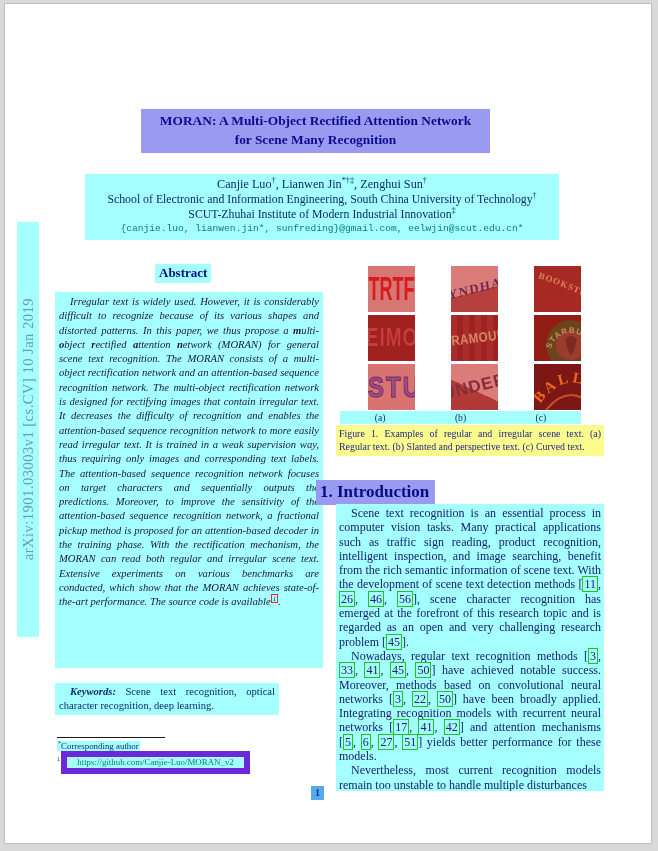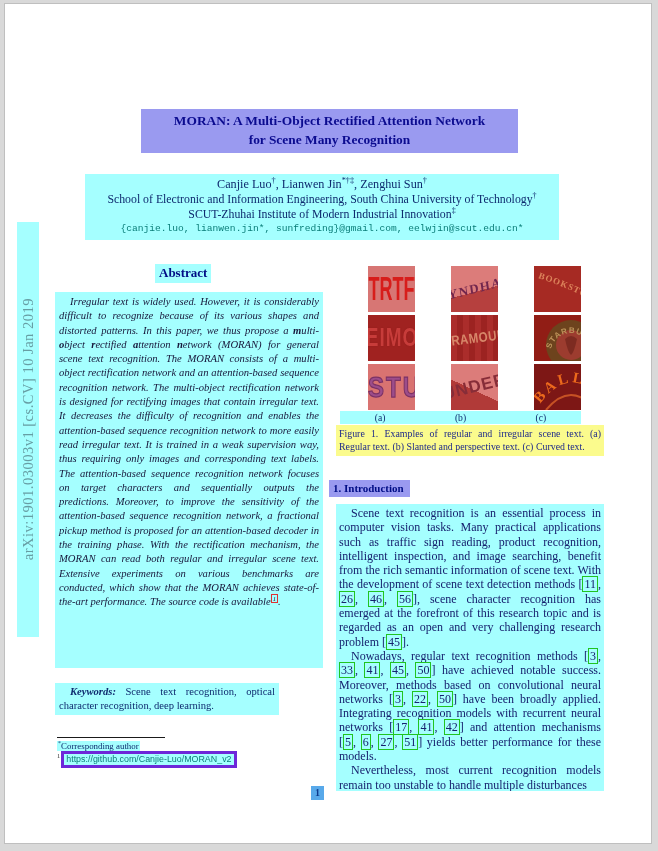--- a/index.html
+++ b/index.html
@@ -8,21 +8,21 @@
   .page{position:absolute;left:4px;top:3px;width:648px;height:841px;background:#ffffff;
         border:1px solid #bfbfbf;box-sizing:border-box;}
 
   
   .arxiv-strip{position:absolute;left:17px;top:222px;width:22px;height:415px;background:#a5ffff;
                display:flex;align-items:center;justify-content:center;}
   .arxiv-strip span{writing-mode:vertical-rl;transform:rotate(180deg);white-space:nowrap;
                font-size:14.5px;color:#679ea4;letter-spacing:0.5px;font-family:"Liberation Serif",serif;}
 
   
-  .title-box{position:absolute;left:141px;top:109px;width:377px;background:#9a9af0;
+  .title-box{position:absolute;left:141px;top:109px;width:349px;background:#9a9af0;
              text-align:center;padding:3px 0 4px;color:#0b0b8f;font-weight:bold;
              font-size:13.4px;line-height:18.5px;}
 
   
   .author-box{position:absolute;left:85px;top:174px;width:474px;background:#a5ffff;
               text-align:center;padding:3px 0 4px;color:#0e2a6e;}
   .author-names{font-size:12.2px;line-height:15px;}
   .author-aff{font-size:11.8px;line-height:15px;}
   .author-emails{font-family:"Liberation Mono",monospace;font-size:9.6px;line-height:14px;color:#0a7d78;}
 
@@ -34,23 +34,23 @@
                  line-height:14.3px;color:#16163a;text-align:justify;text-indent:11px;overflow:hidden;}
   .keywords{position:absolute;left:55px;top:683px;width:224px;background:#a5ffff;
             box-sizing:border-box;padding:2px 4px;font-size:10.6px;line-height:14px;
             color:#0e2a6e;text-align:justify;text-indent:11px;}
   .keywords .seg-b{font-style:italic;}
   .fn-rule{position:absolute;left:57px;top:737px;width:108px;border-top:1.3px solid #1a1a1a;}
   .fn1{position:absolute;left:57px;top:741px;font-size:8.9px;color:#0e2a6e;}
   .fn1 .hl{background:#a5ffff;padding:0 1px;}
   .fn2{position:absolute;left:57px;top:751px;font-size:8.9px;}
   .fn2 .marker{vertical-align:super;font-size:6.5px;color:#333;margin-right:1px;}
-  .url-box{display:inline-block;background:#a5ffff;border:3px solid #6d28d9;
-           font-family:Liberation Sans, sans-serif;font-size:8.9px;color:#0a7d78;
-           padding:0 2px 1px;}
+  .url-box{display:inline-block;background:#a5ffff;border:6px solid #6d28d9;
+           font-family:Liberation Serif, serif;font-size:8.9px;color:#0a7d78;
+           padding:0 10px 1px;}
 
   
   .fig-grid{position:absolute;left:340px;top:266px;width:241px;display:grid;
             grid-template-columns:75px 75px 75px;grid-auto-rows:46px;column-gap:8px;row-gap:3px;}
   .fig-cell{position:relative;overflow:hidden;margin-left:28px;}
   .fig-cell .tint{position:absolute;inset:0;background:rgba(195,32,26,0.32);pointer-events:none;}
   .fc1{background:#e0a0a0;display:flex;align-items:center;justify-content:center;}
   .fc1 span{font-family:"Liberation Sans",sans-serif;font-weight:bold;font-size:22px;color:#e01c1c;
             transform:scaleY(1.5) scaleX(0.82);letter-spacing:0px;}
   .fc2{background:linear-gradient(165deg,#e8a8a8 55%,#b05050 55%);display:flex;align-items:center;justify-content:center;}
@@ -74,22 +74,22 @@
             transform:rotate(-14deg);letter-spacing:1px;}
   .fc9{background:#5c1414;}
 
   .fig-labels{position:absolute;left:340px;top:411px;width:241px;height:13px;background:#a5ffff;
               display:flex;font-size:9.6px;color:#0e2a6e;}
   .fig-labels div{flex:1;text-align:center;line-height:13px;}
   .fig-caption{position:absolute;left:336px;top:425px;width:268px;background:#fbfb8d;
                box-sizing:border-box;padding:2px 3px;font-size:9.9px;line-height:13.4px;
                color:#1f2a8a;text-align:justify;}
 
-  .intro-heading{position:absolute;left:329px;top:480px;background:#9a9af0;
-                 padding:2px 6px 3px 4px;font-weight:bold;font-size:11px;color:#000d85;}
+  .intro-heading{position:absolute;left:316px;top:480px;background:#9a9af0;
+                 padding:2px 6px 3px 4px;font-weight:bold;font-size:17px;color:#000d85;}
   .intro-body{position:absolute;left:336px;top:504px;width:268px;height:287px;background:#a5ffff;
               box-sizing:border-box;padding:2px 3px;font-size:12px;line-height:14.3px;
               color:#16216e;text-align:justify;overflow:hidden;}
   .intro-body p{margin:0;text-indent:12px;}
 
   
   .seg-b{font-weight:bold;}
   .seg-s{vertical-align:super;font-size:68%;line-height:0;}
   .seg-c{border:1px solid #21c421;padding:0 1px;line-height:1;}
   .seg-fn{border:1px solid #e03131;vertical-align:super;font-size:62%;line-height:0;padding:0 1px;}

